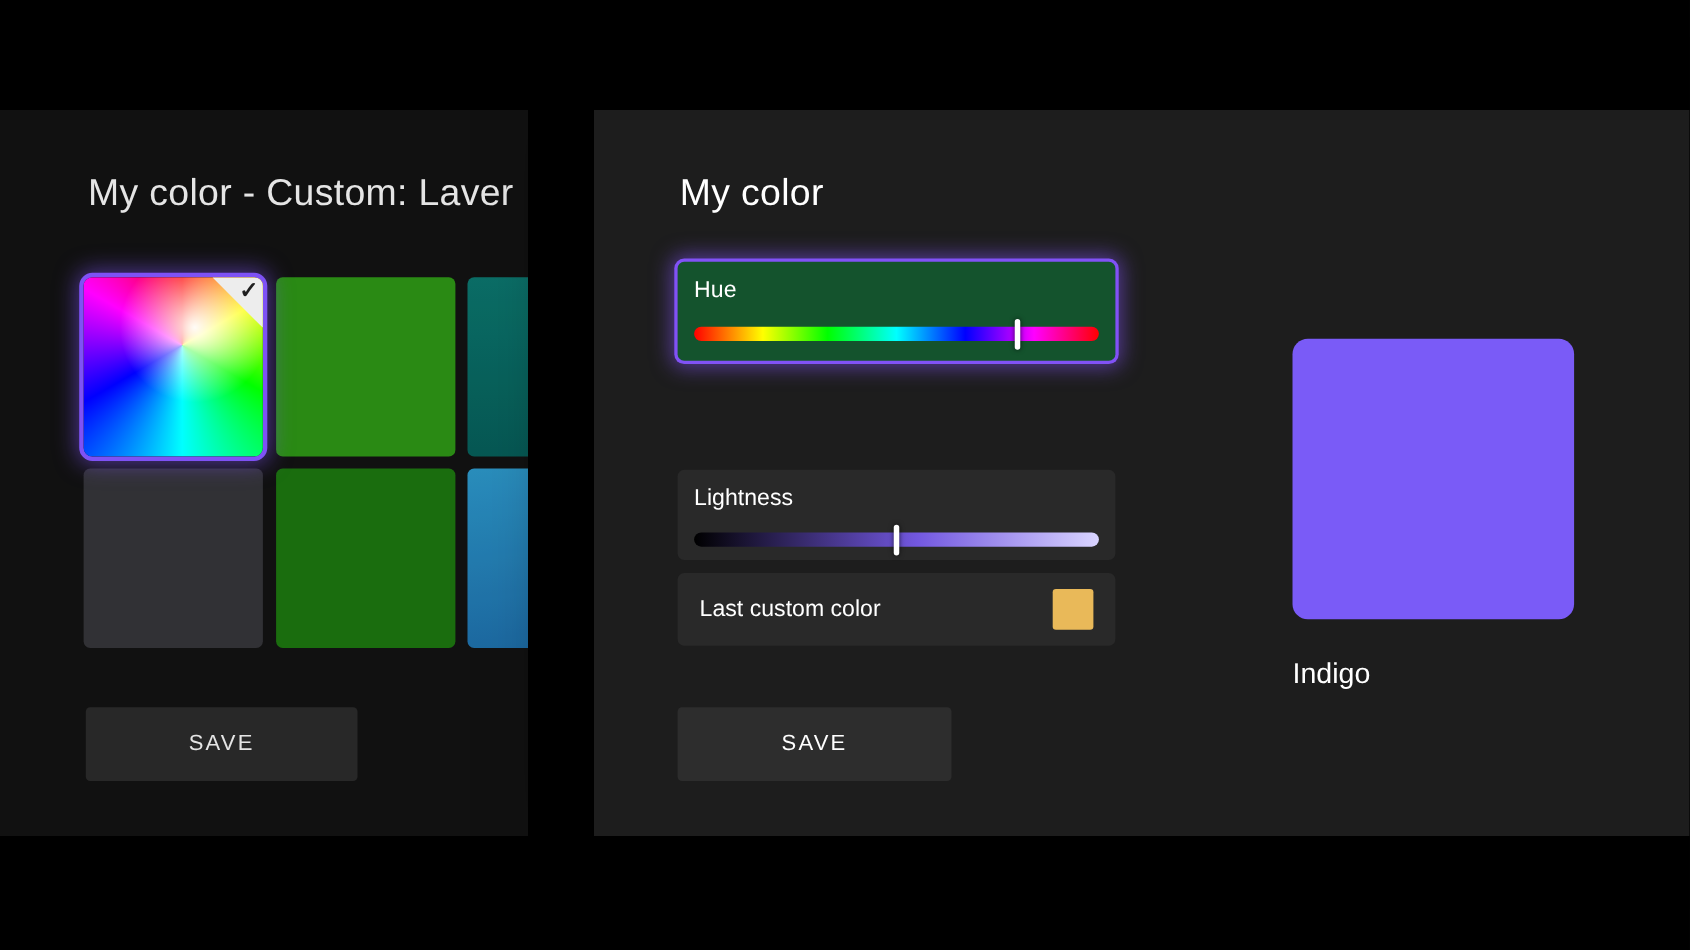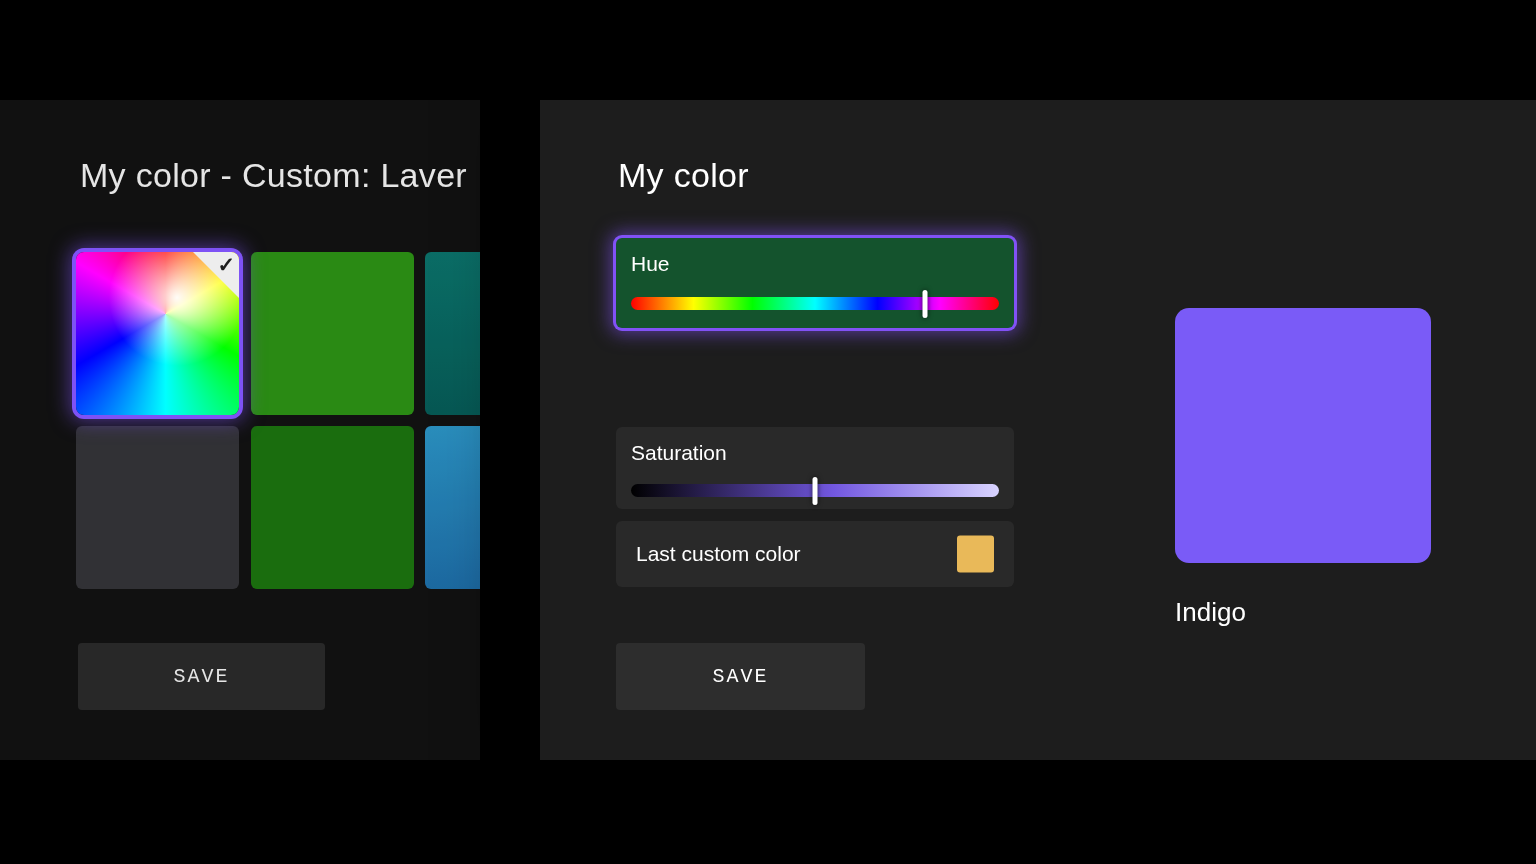--- a/index.html
+++ b/index.html
@@ -51,21 +51,21 @@
   .check {
     position:absolute; top:2px; right:4px; color:#1f1f1f;
     font-size:21px; font-weight:bold; line-height:1;
   }
 
   
   .save-btn {
     position:absolute; height:67px; background:#2d2d2d; color:#fff;
     font-size:20px; letter-spacing:2px; border:none; border-radius:4px;
     display:flex; align-items:center; justify-content:center; cursor:pointer;
-    font-family:Liberation Mono, monospace;
+    font-family:Liberation Sans, sans-serif;
   }
   .left-panel .save-btn { left:78px; top:543px; width:247px; }
   .right-panel .save-btn { left:76px; top:543px; width:249px; }
 
   
   .ctrl {
     position:absolute; left:76px; width:398px; background:#292929; border-radius:6px;
   }
   .ctrl.focused {
     background:#14532d;
@@ -140,21 +140,21 @@
 
     <div class="ctrl ctrl-hue focused">
       <div class="ctrl-label">Hue</div>
       <div class="track track-hue">
         <div class="thumb" style="left: 80%;"></div>
       </div>
     </div>
 
 
     <div class="ctrl ctrl-light">
-      <div class="ctrl-label">Saturation</div>
+      <div class="ctrl-label">Lightness</div>
       <div class="track track-light">
         <div class="thumb" style="left: 50%;"></div>
       </div>
     </div>
 
     <div class="ctrl ctrl-last">
       <div class="last-label">Last custom color</div>
       <div class="last-swatch" style="background-color: rgb(233, 185, 89);"></div>
     </div>
 

